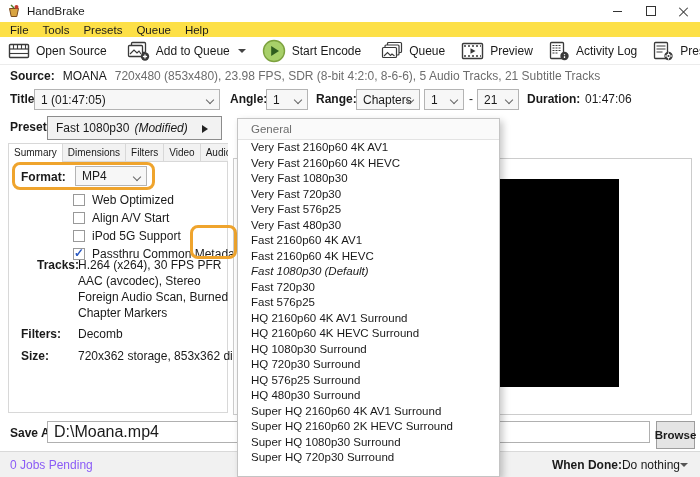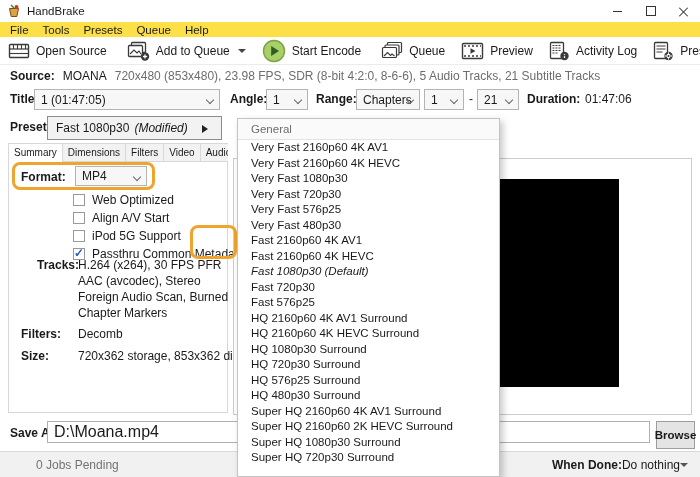--- a/index.html
+++ b/index.html
@@ -64,21 +64,21 @@
   .preset-menu{position:absolute;left:237px;top:118px;width:263px;height:359px;box-sizing:border-box;background:#fff;border:1px solid #c4c4c4;box-shadow:3px 3px 7px rgba(0,0,0,.22);z-index:60;overflow:hidden;}
   .pm-header{height:20px;line-height:20px;padding-left:13px;font-size:11.5px;color:#6d6d6d;background:#fafafa;border-bottom:1px solid #e3e3e3;}
   .pm-item{height:15.5px;line-height:15.5px;padding-left:13px;font-size:11.5px;white-space:nowrap;}
   .pm-item.default{font-style:italic;}
   
   .saveas-label{position:absolute;left:10px;top:426px;font-size:12px;font-weight:bold;}
   .saveas-input{position:absolute;left:47px;top:421px;width:603px;height:22px;box-sizing:border-box;border:1px solid #b0b0b0;font-family:"Liberation Sans",sans-serif;font-size:16px;padding:0 6px;color:#1a1a1a;background:#fff;}
   .browse-btn{position:absolute;left:656px;top:421px;width:39px;height:28px;box-sizing:border-box;border:1px solid #9d9d9d;background:#e4e4e4;font-size:11.5px;font-weight:bold;display:flex;align-items:center;justify-content:center;}
   
   .statusbar{position:absolute;left:0;right:0;top:451px;height:26px;background:#f1f1f1;border-top:1px solid #d9d9d9;font-size:12px;}
-  .jobs{position:absolute;left:10px;top:6px;color:#737373;margin-left:26px;}
+  .jobs{position:absolute;left:10px;top:6px;color:#8b5cf6;}
   .when-done{position:absolute;right:12px;top:6px;display:flex;align-items:center;}
   .wd-caret{width:0;height:0;border:4px solid transparent;border-top-color:#555;margin-top:4px;}
 </style>
 </head>
 <body>
 
 <div id="win">
 
   <div class="titlebar">
     <svg class="icn" width="14" height="14" viewBox="0 0 14 14">

